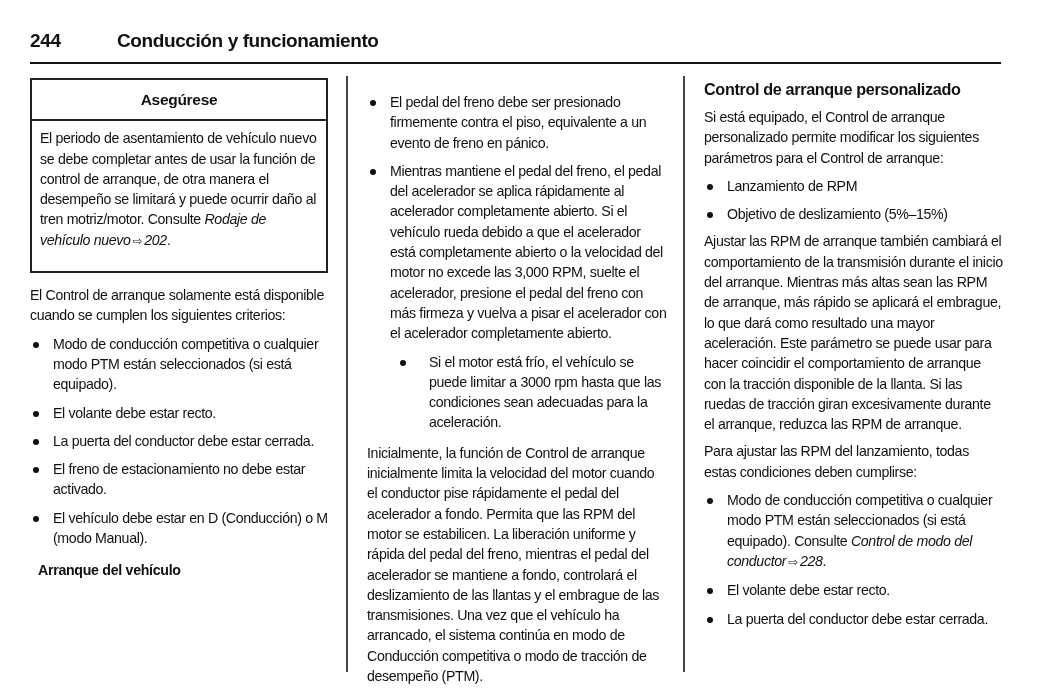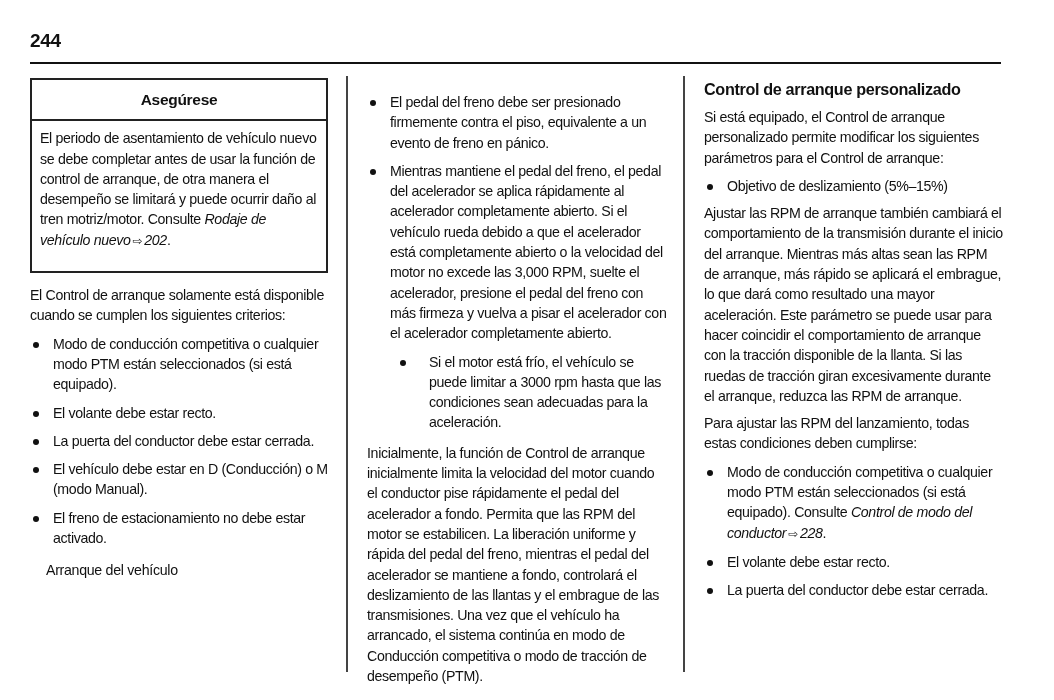--- a/index.html
+++ b/index.html
@@ -20,67 +20,69 @@
   .caution-title { text-align:center; font-weight:bold; font-size:15.5px; padding:10px 0 9px;
                    border-bottom:2px solid #222; letter-spacing:-0.3px; }
   .caution-body { padding:7px 8px 20px 8px; }
   p { margin:0; }
   .mt { margin-top:7px; }
   ul { list-style:none; margin:0; padding:0; }
   li { position:relative; padding-left:23px; margin-top:8px; }
   li::before { content:""; position:absolute; left:3px; top:8px; width:6px; height:6px; border-radius:50%; background:#111; }
   li.sub { padding-left:62px; }
   li.sub::before { left:33px; }
-  h3 { margin:16px; font-size:14.2px; font-weight:normal; letter-spacing:-0.3px; }
+  h3 { margin:8px; font-size:14.2px; font-weight:bold; letter-spacing:-0.3px; }
   h2 { margin:0; font-size:16.2px; font-weight:bold; letter-spacing:-0.35px; line-height:22px; }
   .ital { font-style:italic; }
   .ref-arrow { display:inline-block; font-style:normal; font-size:12px; margin:0 2px; }
 </style>
 </head>
 <body>
 
 <div class="header">
   <span class="page-num">244</span>
+  <span class="chapter">Conducción y funcionamiento</span>
 </div>
 <div class="header-rule"></div>
 
 <div class="divider div1"></div>
 <div class="divider div2"></div>
 
 <div class="col col1">
   <div class="caution">
     <div class="caution-title">Asegúrese</div>
     <div class="caution-body">
       <span>El periodo de asentamiento de vehículo nuevo se debe completar antes de usar la función de control de arranque, de otra manera el desempeño se limitará y puede ocurrir daño al tren motriz/motor. Consulte </span><span class="ital"><span>Rodaje de vehículo nuevo</span><span class="ref-arrow">⇨</span><span>202</span></span><span>.</span>
     </div>
   </div>
   <p class="mt" style="margin-top:12px;">El Control de arranque solamente está disponible cuando se cumplen los siguientes criterios:</p>
   <ul>
     <li>Modo de conducción competitiva o cualquier modo PTM están seleccionados (si está equipado).</li>
     <li>El volante debe estar recto.</li>
     <li>La puerta del conductor debe estar cerrada.</li>
+    <li>El freno de estacionamiento no debe estar activado.</li>
     <li>El vehículo debe estar en D (Conducción) o M (modo Manual).</li>
-    <li>El freno de estacionamiento no debe estar activado.</li>
   </ul>
   <h3 style="margin-top:12px;">Arranque del vehículo</h3>
 </div>
 
 <div class="col col2">
   <ul>
     <li style="margin-top:16px;">El pedal del freno debe ser presionado firmemente contra el piso, equivalente a un evento de freno en pánico.</li>
     <li>Mientras mantiene el pedal del freno, el pedal del acelerador se aplica rápidamente al acelerador completamente abierto. Si el vehículo rueda debido a que el acelerador está completamente abierto o la velocidad del motor no excede las 3,000 RPM, suelte el acelerador, presione el pedal del freno con más firmeza y vuelva a pisar el acelerador con el acelerador completamente abierto.</li>
     <li class="sub">Si el motor está frío, el vehículo se puede limitar a 3000 rpm hasta que las condiciones sean adecuadas para la aceleración.</li>
   </ul>
   <p style="margin-top:10px;">Inicialmente, la función de Control de arranque inicialmente limita la velocidad del motor cuando el conductor pise rápidamente el pedal del acelerador a fondo. Permita que las RPM del motor se estabilicen. La liberación uniforme y rápida del pedal del freno, mientras el pedal del acelerador se mantiene a fondo, controlará el deslizamiento de las llantas y el embrague de las transmisiones. Una vez que el vehículo ha arrancado, el sistema continúa en modo de Conducción competitiva o modo de tracción de desempeño (PTM).</p>
 </div>
 
 <div class="col col3">
   <h2 style="margin-top:2px;">Control de arranque personalizado</h2>
   <p style="margin-top:7px;">Si está equipado, el Control de arranque personalizado permite modificar los siguientes parámetros para el Control de arranque:</p>
   <ul>
+    <li>Lanzamiento de RPM</li>
     <li>Objetivo de deslizamiento (5%–15%)</li>
   </ul>
   <p class="mt">Ajustar las RPM de arranque también cambiará el comportamiento de la transmisión durante el inicio del arranque. Mientras más altas sean las RPM de arranque, más rápido se aplicará el embrague, lo que dará como resultado una mayor aceleración. Este parámetro se puede usar para hacer coincidir el comportamiento de arranque con la tracción disponible de la llanta. Si las ruedas de tracción giran excesivamente durante el arranque, reduzca las RPM de arranque.</p>
   <p class="mt">Para ajustar las RPM del lanzamiento, todas estas condiciones deben cumplirse:</p>
   <ul>
     <li><span>Modo de conducción competitiva o cualquier modo PTM están seleccionados (si está equipado). Consulte </span><span class="ital"><span>Control de modo del conductor</span><span class="ref-arrow">⇨</span><span>228</span></span><span>.</span></li>
     <li>El volante debe estar recto.</li>
     <li>La puerta del conductor debe estar cerrada.</li>
   </ul>
 </div>

